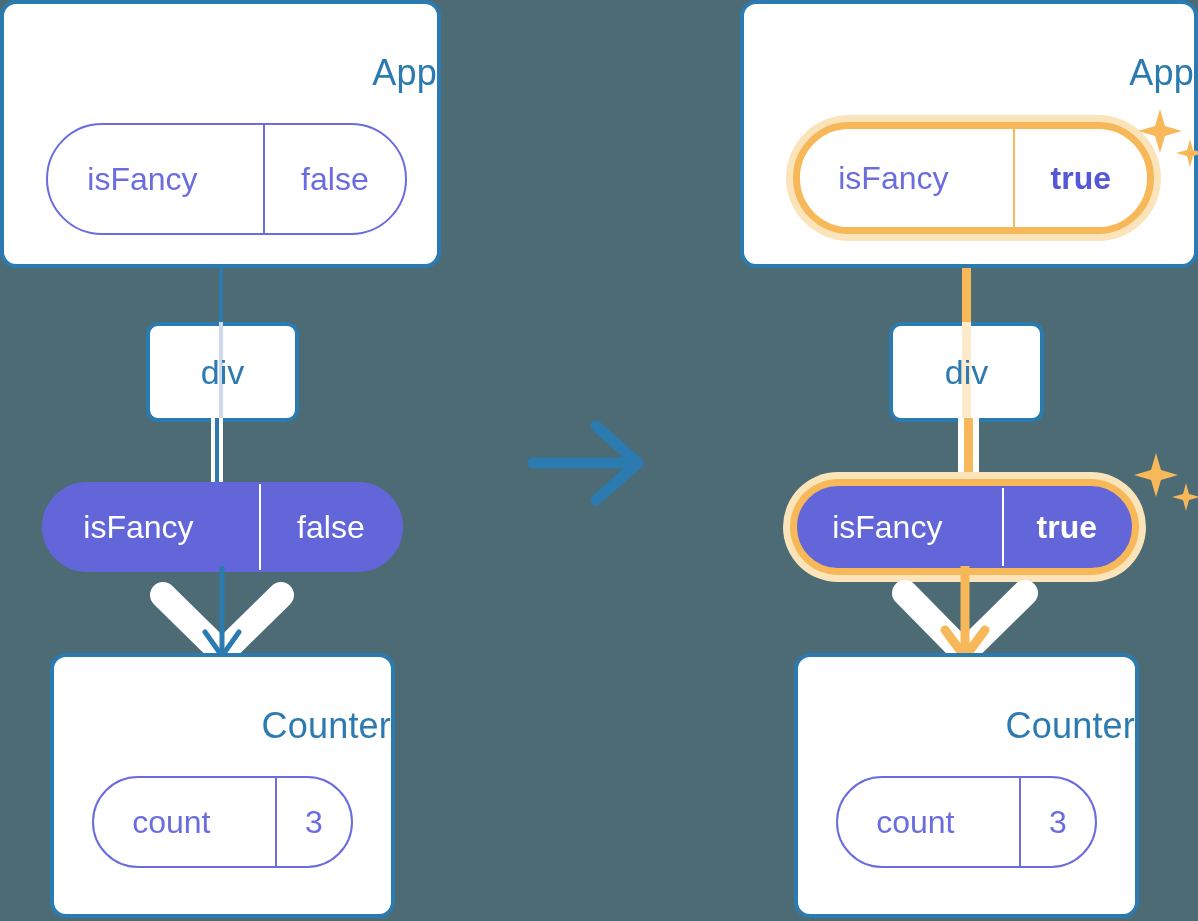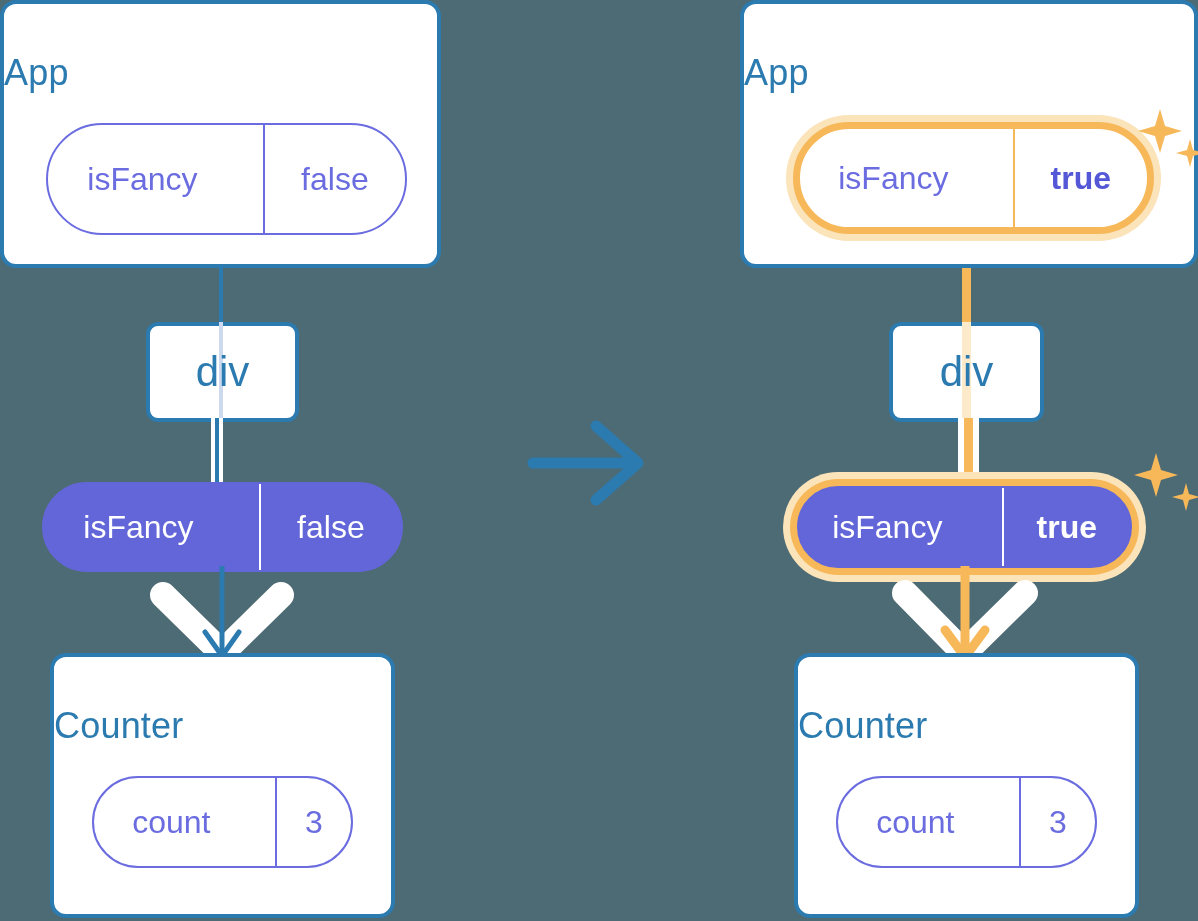--- a/index.html
+++ b/index.html
@@ -15,35 +15,35 @@
   .panel{
     position:absolute;
     background:#ffffff;
     border:4px solid #2b7ab0;
     border-radius:16px;
     box-sizing:border-box;
   }
   .panel-title{
     position:absolute;
     left:0;right:0;
-    text-align:left;
+    text-align:right;
     color:#2b7ab0;
     font-size:36px;
     letter-spacing:.2px;
     white-space:nowrap;
   }
   .divbox{
     position:absolute;
     background:#ffffff;
     border:4px solid #2b7ab0;
     border-radius:12px;
     box-sizing:border-box;
     display:flex;align-items:center;justify-content:center;
     color:#2b7ab0;
-    font-size:42px;
+    font-size:34px;
   }
   .divbox span{position:relative;z-index:3;}
 
   
   .pill{
     position:absolute;
     box-sizing:border-box;
     display:flex;
     align-items:stretch;
     border-radius:999px;

